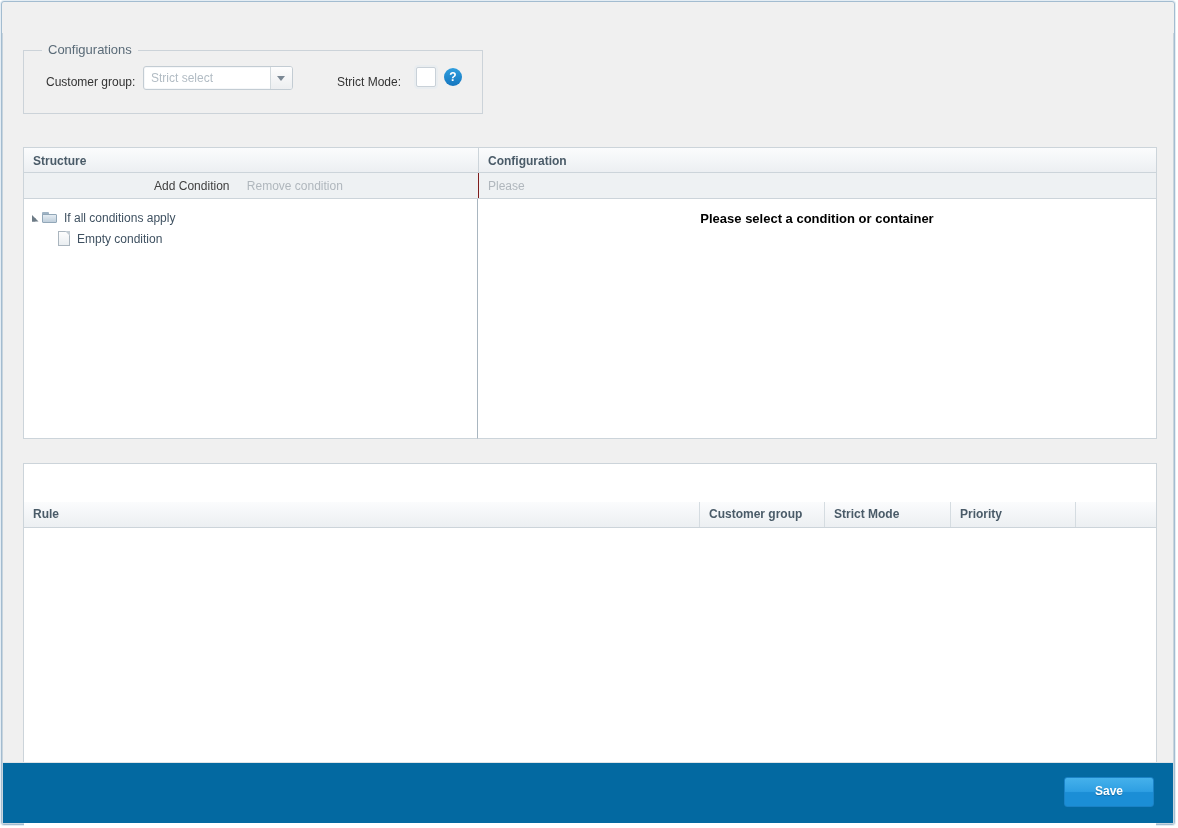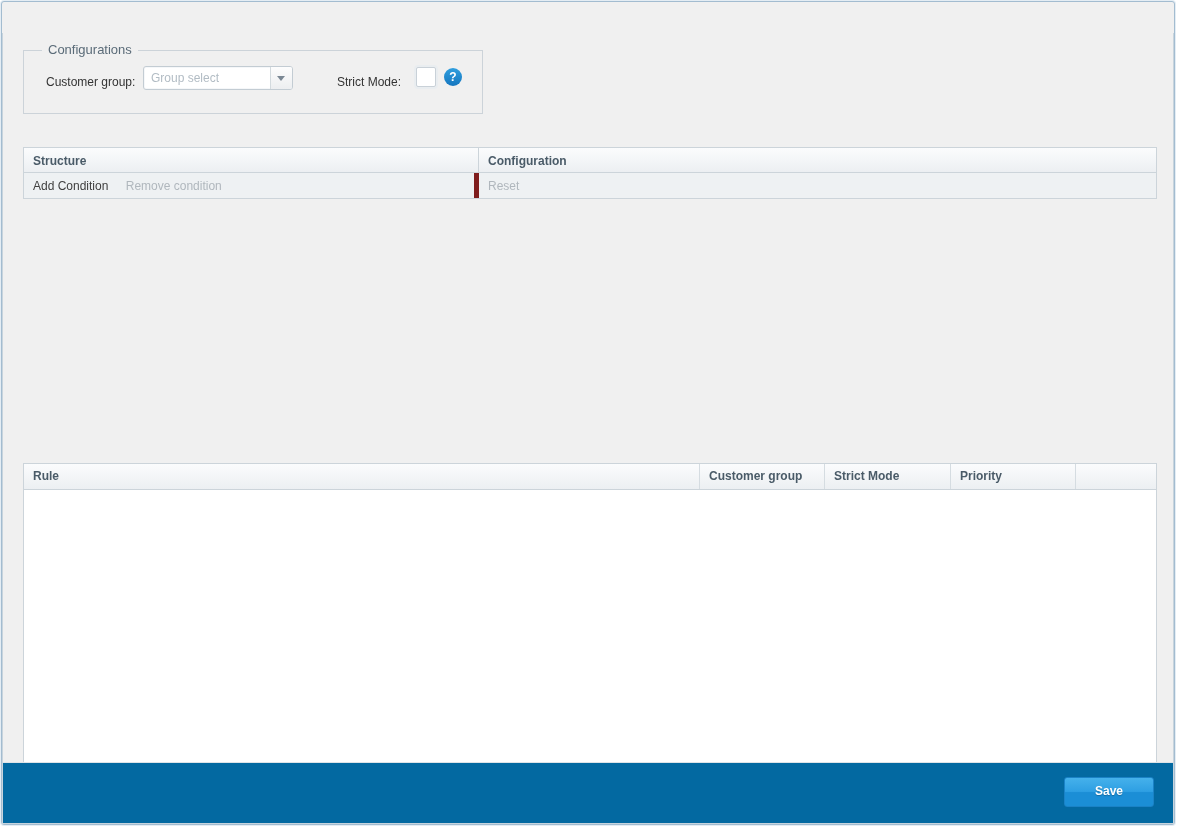--- a/index.html
+++ b/index.html
@@ -201,21 +201,21 @@
 
   .panel-tb-row {
     display: flex;
     height: 26px;
     background: #eef1f3;
     border-left: 1px solid #ccd4da;
     border-right: 1px solid #ccd4da;
     border-bottom: 1px solid #ccd4da;
     box-sizing: border-box;
   }
-  .panel-tb.left { width: 455px; border-right: 5px solid #7f1d1d; box-sizing: border-box; padding: 6px 0 0 9px; }
+  .panel-tb.left { width: 455px; border-right: 1px solid #7f1d1d; box-sizing: border-box; padding: 6px 0 0 9px; text-align: center; }
   .panel-tb.right { flex: 1; padding: 6px 0 0 9px; }
   .tb-action {
     font-size: 12px;
     color: #404040;
     margin-right: 14px;
     cursor: pointer;
     display: inline-block;
   }
   .tb-action.disabled { color: #b0b7bd; cursor: default; }
 
@@ -324,20 +324,21 @@
     width: 1134px; height: 330px;
     border: 1px solid #ccd4da;
     box-sizing: border-box;
     background: #fff;
   }
   .grid-hdr {
     display: flex;
     height: 25px;
     background: linear-gradient(to bottom, #fbfcfd, #eceff2);
     border-bottom: 1px solid #ccd4da;
+    margin-top: 38px;
   }
   .grid-hdr .cell {
     font-size: 12px;
     font-weight: bold;
     color: #4a5b68;
     padding: 5px 0 0 9px;
     box-sizing: border-box;
     border-right: 1px solid #d5dce1;
     white-space: nowrap;
     overflow: hidden;
@@ -376,21 +377,21 @@
 
 
   <div class="body-area">
 
     <div class="config-fs">
       <div class="config-legend">Configurations</div>
 
       <div class="cfg-label" id="cust-label">Customer group:</div>
 
       <div class="combo">
-        <div class="placeholder">Group select</div>
+        <div class="placeholder">Strict select</div>
         <div class="arrow-btn"></div>
       </div>
 
       <div class="cfg-label" id="strict-label">Strict Mode:</div>
       <div class="checkbox"></div>
       <div class="help-icon">?</div>
     </div>
 
     <div class="panels">
 
@@ -398,24 +399,42 @@
         <div class="panel-hdr left">Structure</div>
         <div class="panel-hdr right">Configuration</div>
       </div>
 
       <div class="panel-tb-row">
         <div class="panel-tb left">
           <span class="tb-action">Add Condition</span>
           <span class="tb-action disabled">Remove condition</span>
         </div>
         <div class="panel-tb right">
-          <span class="tb-action disabled">Reset</span>
+          <span class="tb-action disabled">Please</span>
         </div>
       </div>
 
+      <div class="panel-body-row">
+        <div class="panel-body left">
+          <div class="tree">
+            <div class="tree-node">
+              <span class="expander"></span>
+              <span class="folder-icon"></span>
+              <span>If all conditions apply</span>
+            </div>
+            <div class="tree-node child">
+              <span class="doc-icon"></span>
+              <span>Empty condition</span>
+            </div>
+          </div>
+        </div>
+        <div class="panel-body right">
+          <div class="empty-msg">Please select a condition or container</div>
+        </div>
+      </div>
 
     </div>
 
     <div class="grid">
       <div class="grid-hdr">
         <div class="cell" style="width:676px">Rule</div>
         <div class="cell" style="width:125px">Customer group</div>
         <div class="cell" style="width:126px">Strict Mode</div>
         <div class="cell" style="width:125px">Priority</div>
         <div class="cell" style="flex:1"></div>

